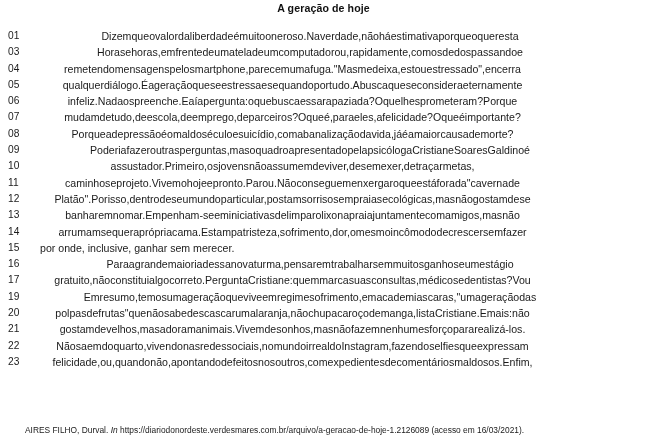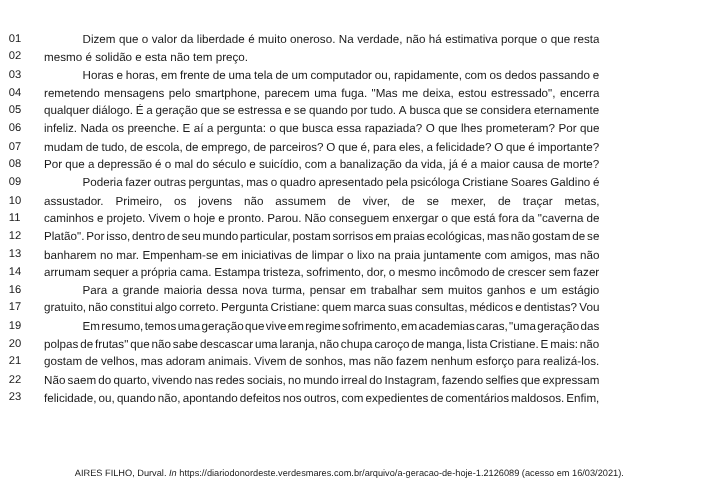--- a/index.html
+++ b/index.html
@@ -75,69 +75,66 @@
     line-height: 16.3px;
     color: #1a1a1a;
     display: block;
     overflow: hidden;
     white-space: pre;
   }
 
   
   .line-text.just {
     display: flex;
-    justify-content: space-between;
+    justify-content: center;
     white-space: pre;
   }
   .line-text.just > span {
     white-space: pre;
   }
   
   .line-text.just.indent {
     padding-left: 35px;
   }
   
   .line-text.indent:not(.just) {
     padding-left: 35px;
   }
 
   
   .source-line {
     position: absolute;
     top: 424px;
     left: 0;
     width: 647px;
-    padding-left: 68px;
+    padding-left: 25px;
     padding-right: 4px;
     box-sizing: border-box;
     font-size: 8.4px;
     line-height: 12px;
     color: #1a1a1a;
     white-space: nowrap;
   }
   .source-line .ital {
     font-style: italic;
   }
 </style>
 </head>
 <body>
 
 <div id="page">
 
+  <div class="doc-title">A geração de hoje</div>
 
   <div class="text-body">
       <div class="text-line">
         <span class="line-no">01</span>
         <span class="line-text just indent"><span>Dizem</span><span>que</span><span>o</span><span>valor</span><span>da</span><span>liberdade</span><span>é</span><span>muito</span><span>oneroso.</span><span>Na</span><span>verdade,</span><span>não</span><span>há</span><span>estimativa</span><span>porque</span><span>o</span><span>que</span><span>resta</span></span>
       </div>
       <div class="text-line">
-        <span class="line-no">02</span>
-        <span class="line-text">mesmo é solidão e esta não tem preço.</span>
-      </div>
-      <div class="text-line">
         <span class="line-no">03</span>
         <span class="line-text just indent"><span>Horas</span><span>e</span><span>horas,</span><span>em</span><span>frente</span><span>de</span><span>uma</span><span>tela</span><span>de</span><span>um</span><span>computador</span><span>ou,</span><span>rapidamente,</span><span>com</span><span>os</span><span>dedos</span><span>passando</span><span>e</span></span>
       </div>
       <div class="text-line">
         <span class="line-no">04</span>
         <span class="line-text just"><span>remetendo</span><span>mensagens</span><span>pelo</span><span>smartphone,</span><span>parecem</span><span>uma</span><span>fuga.</span><span>"Mas</span><span>me</span><span>deixa,</span><span>estou</span><span>estressado",</span><span>encerra</span></span>
       </div>
       <div class="text-line">
         <span class="line-no">05</span>
         <span class="line-text just"><span>qualquer</span><span>diálogo.</span><span>É</span><span>a</span><span>geração</span><span>que</span><span>se</span><span>estressa</span><span>e</span><span>se</span><span>quando</span><span>por</span><span>tudo.</span><span>A</span><span>busca</span><span>que</span><span>se</span><span>considera</span><span>eternamente</span></span>
@@ -170,20 +167,24 @@
         <span class="line-no">12</span>
         <span class="line-text just"><span>Platão".</span><span>Por</span><span>isso,</span><span>dentro</span><span>de</span><span>seu</span><span>mundo</span><span>particular,</span><span>postam</span><span>sorrisos</span><span>em</span><span>praias</span><span>ecológicas,</span><span>mas</span><span>não</span><span>gostam</span><span>de</span><span>se</span></span>
       </div>
       <div class="text-line">
         <span class="line-no">13</span>
         <span class="line-text just"><span>banharem</span><span>no</span><span>mar.</span><span>Empenham-se</span><span>em</span><span>iniciativas</span><span>de</span><span>limpar</span><span>o</span><span>lixo</span><span>na</span><span>praia</span><span>juntamente</span><span>com</span><span>amigos,</span><span>mas</span><span>não</span></span>
       </div>
       <div class="text-line">
         <span class="line-no">14</span>
         <span class="line-text just"><span>arrumam</span><span>sequer</span><span>a</span><span>própria</span><span>cama.</span><span>Estampa</span><span>tristeza,</span><span>sofrimento,</span><span>dor,</span><span>o</span><span>mesmo</span><span>incômodo</span><span>de</span><span>crescer</span><span>sem</span><span>fazer</span></span>
+      </div>
+      <div class="text-line">
+        <span class="line-no">15</span>
+        <span class="line-text">por onde, inclusive, ganhar sem merecer.</span>
       </div>
       <div class="text-line">
         <span class="line-no">16</span>
         <span class="line-text just indent"><span>Para</span><span>a</span><span>grande</span><span>maioria</span><span>dessa</span><span>nova</span><span>turma,</span><span>pensar</span><span>em</span><span>trabalhar</span><span>sem</span><span>muitos</span><span>ganhos</span><span>e</span><span>um</span><span>estágio</span></span>
       </div>
       <div class="text-line">
         <span class="line-no">17</span>
         <span class="line-text just"><span>gratuito,</span><span>não</span><span>constitui</span><span>algo</span><span>correto.</span><span>Pergunta</span><span>Cristiane:</span><span>quem</span><span>marca</span><span>suas</span><span>consultas,</span><span>médicos</span><span>e</span><span>dentistas?</span><span>Vou</span></span>
       </div>
       <div class="text-line">

